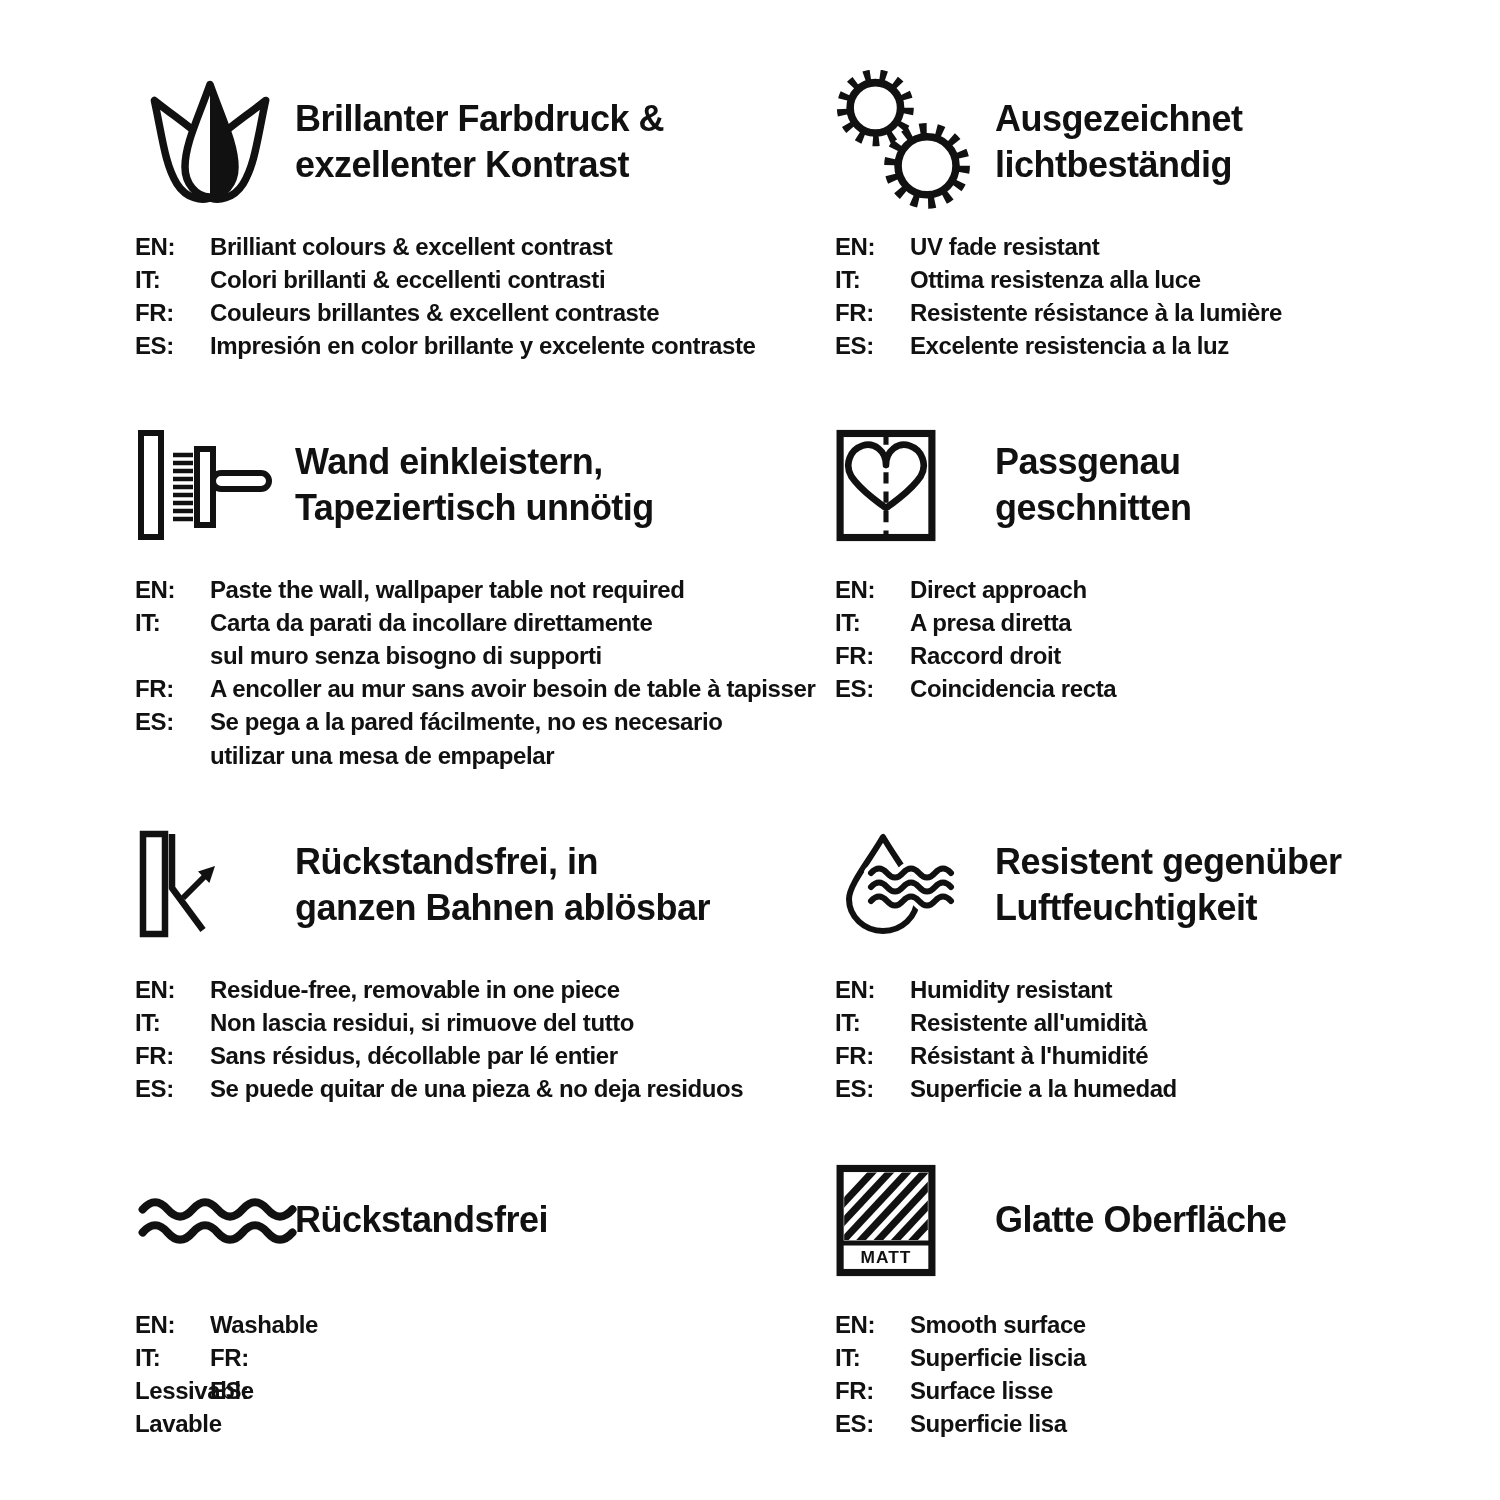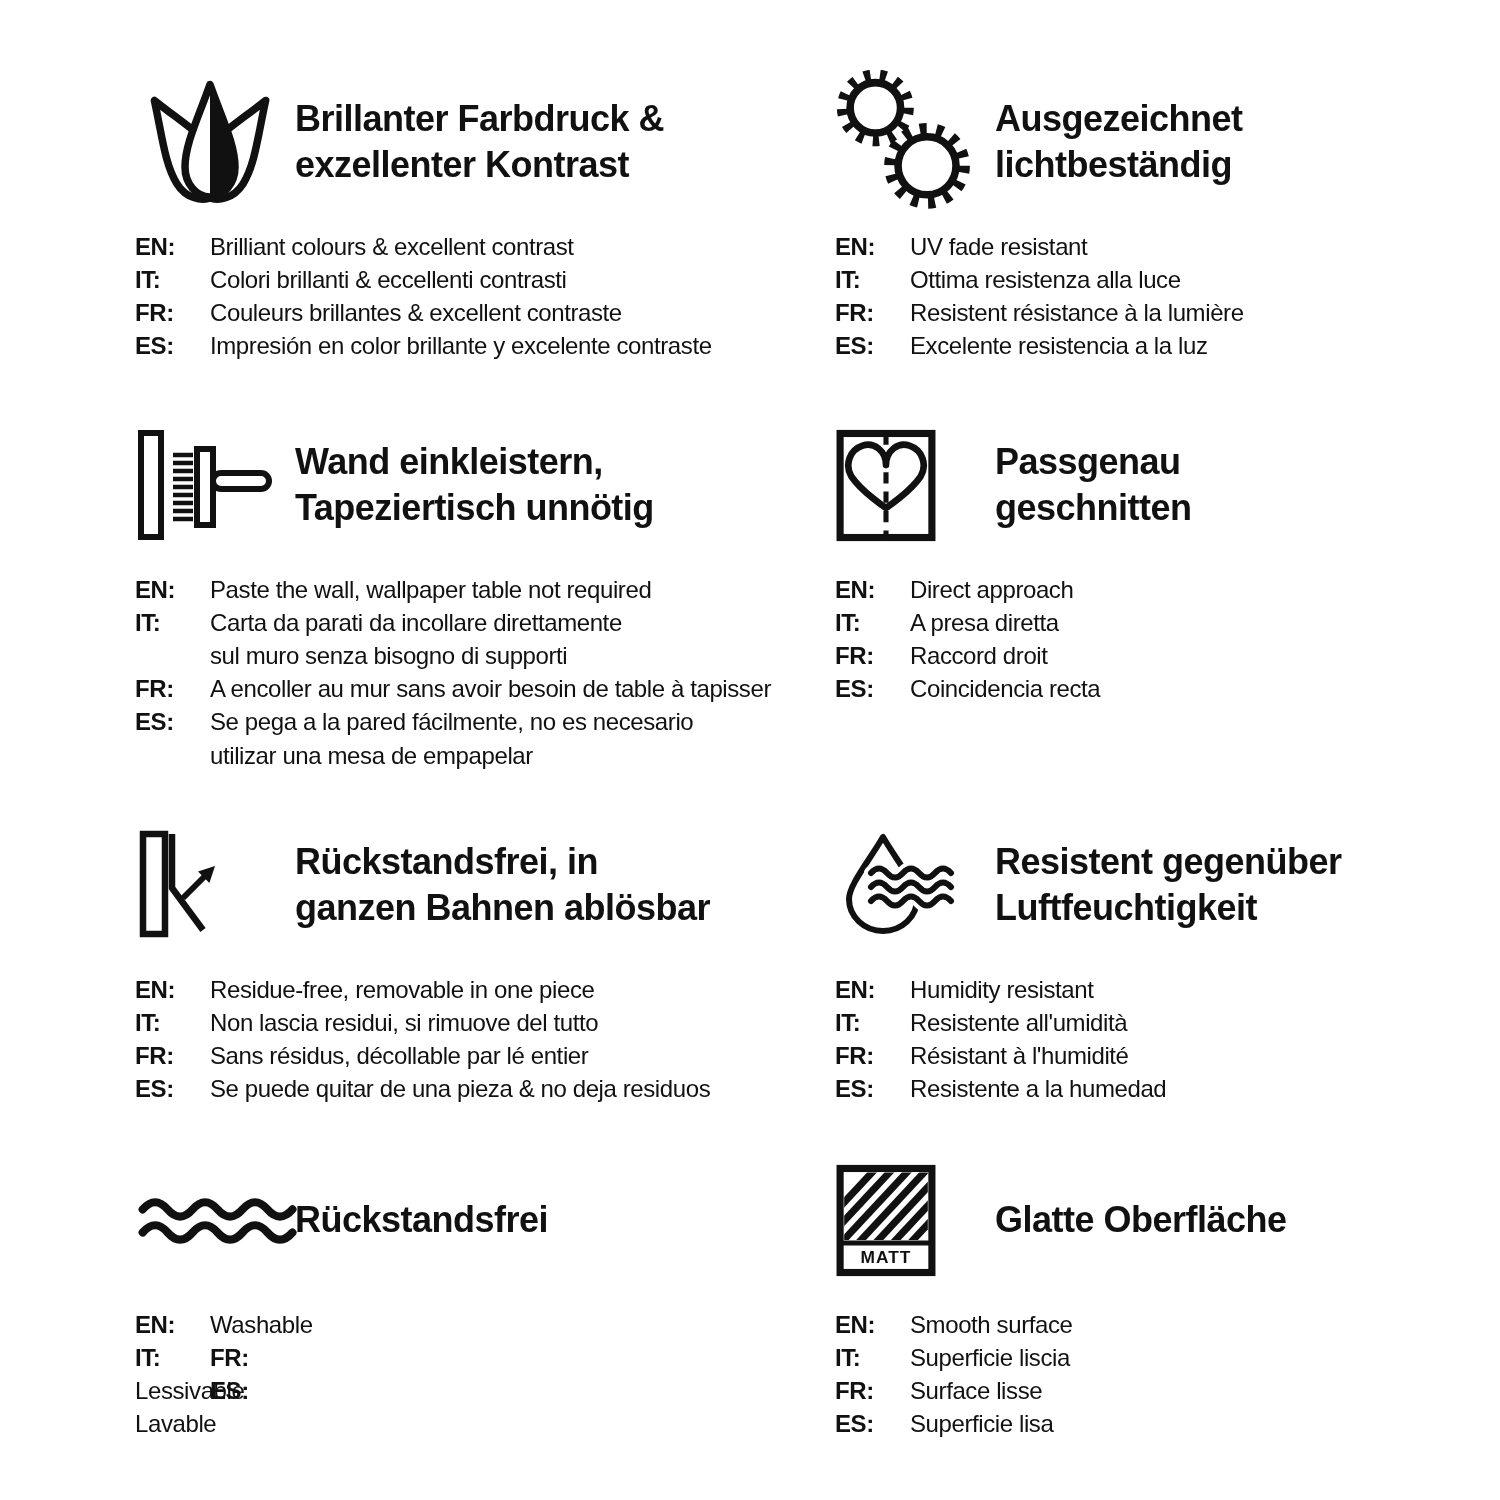--- a/index.html
+++ b/index.html
@@ -25,21 +25,21 @@
   .title {
     margin:0; font-size:36px; line-height:1.27; letter-spacing:-0.5px;
     white-space:pre-line; font-weight:700;
   }
   .translations {
     margin-top:8px;
     display:grid; grid-template-columns:75px 1fr;
     font-size:24px; line-height:1.38; letter-spacing:-0.4px;
   }
   .t-label { font-weight:700; }
-  .t-text  { font-weight:400; white-space:pre; }
+  .t-text  { font-weight:700; white-space:pre; }
   .stroke { fill:none; stroke:#111111; }
   .fillw  { fill:#ffffff; stroke:#111111; }
   .fillb  { fill:#111111; stroke:none; }
   .halo   { fill:none; stroke:#ffffff; }
   svg text { font-family:"Liberation Sans", sans-serif; font-weight:700; fill:#111111; }
 </style>
 </head>
 <body>
 
 <div class="grid">
@@ -81,21 +81,21 @@
       </div>
       <h2 class="title">Ausgezeichnet
 lichtbeständig</h2>
     </div>
     <div class="translations">
       <span class="t-label">EN:</span>
       <span class="t-text">UV fade resistant</span>
       <span class="t-label">IT:</span>
       <span class="t-text">Ottima resistenza alla luce</span>
       <span class="t-label">FR:</span>
-      <span class="t-text">Resistent résistance à la lumière</span>
+      <span class="t-text">Resistente résistance à la lumière</span>
       <span class="t-label">ES:</span>
       <span class="t-text">Excelente resistencia a la luz</span>
     </div>
   </section>
 
   <section class="cell">
     <div class="cell-header">
       <div class="icon-box">
         <svg width="150" height="112" viewBox="0 0 150 112">
           <rect class="fillw" x="6" y="4" width="20" height="104" stroke-width="6"></rect>
@@ -199,21 +199,21 @@
 Luftfeuchtigkeit</h2>
     </div>
     <div class="translations">
       <span class="t-label">EN:</span>
       <span class="t-text">Humidity resistant</span>
       <span class="t-label">IT:</span>
       <span class="t-text">Resistente all'umidità</span>
       <span class="t-label">FR:</span>
       <span class="t-text">Résistant à l'humidité</span>
       <span class="t-label">ES:</span>
-      <span class="t-text">Resistente a la humedad</span>
+      <span class="t-text">Superficie a la humedad</span>
     </div>
   </section>
 
   <section class="cell">
     <div class="cell-header">
       <div class="icon-box">
         <svg width="168" height="62" viewBox="0 0 175 62">
           <path class="stroke" stroke-width="8.5" stroke-linecap="round" d="M8,20 q13,-15 26,0 t26,0 t26,0 t26,0 t26,0 t26,0"></path>
           <path class="stroke" stroke-width="8.5" stroke-linecap="round" d="M8,44 q13,-15 26,0 t26,0 t26,0 t26,0 t26,0 t26,0"></path>
         </svg>

